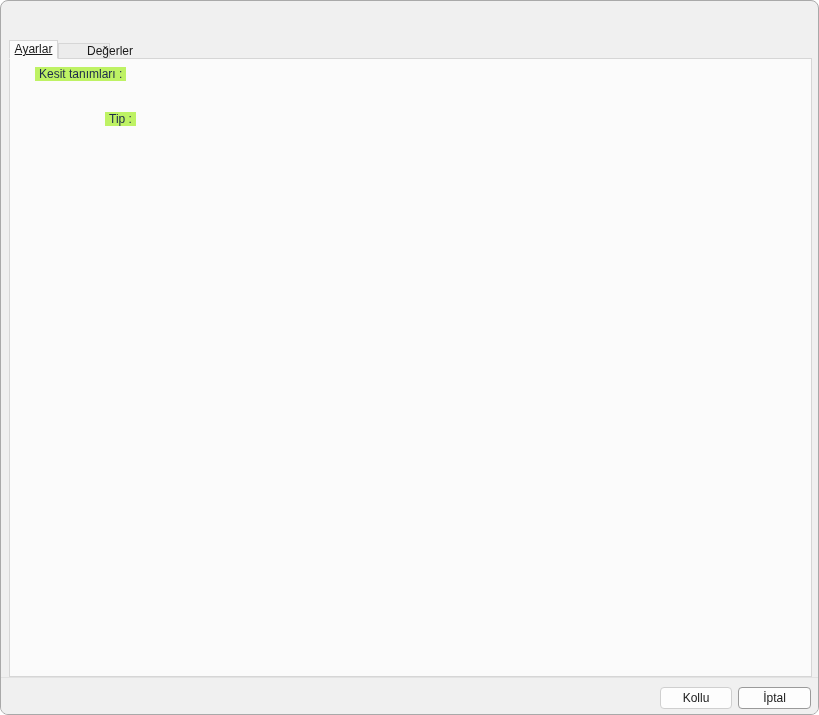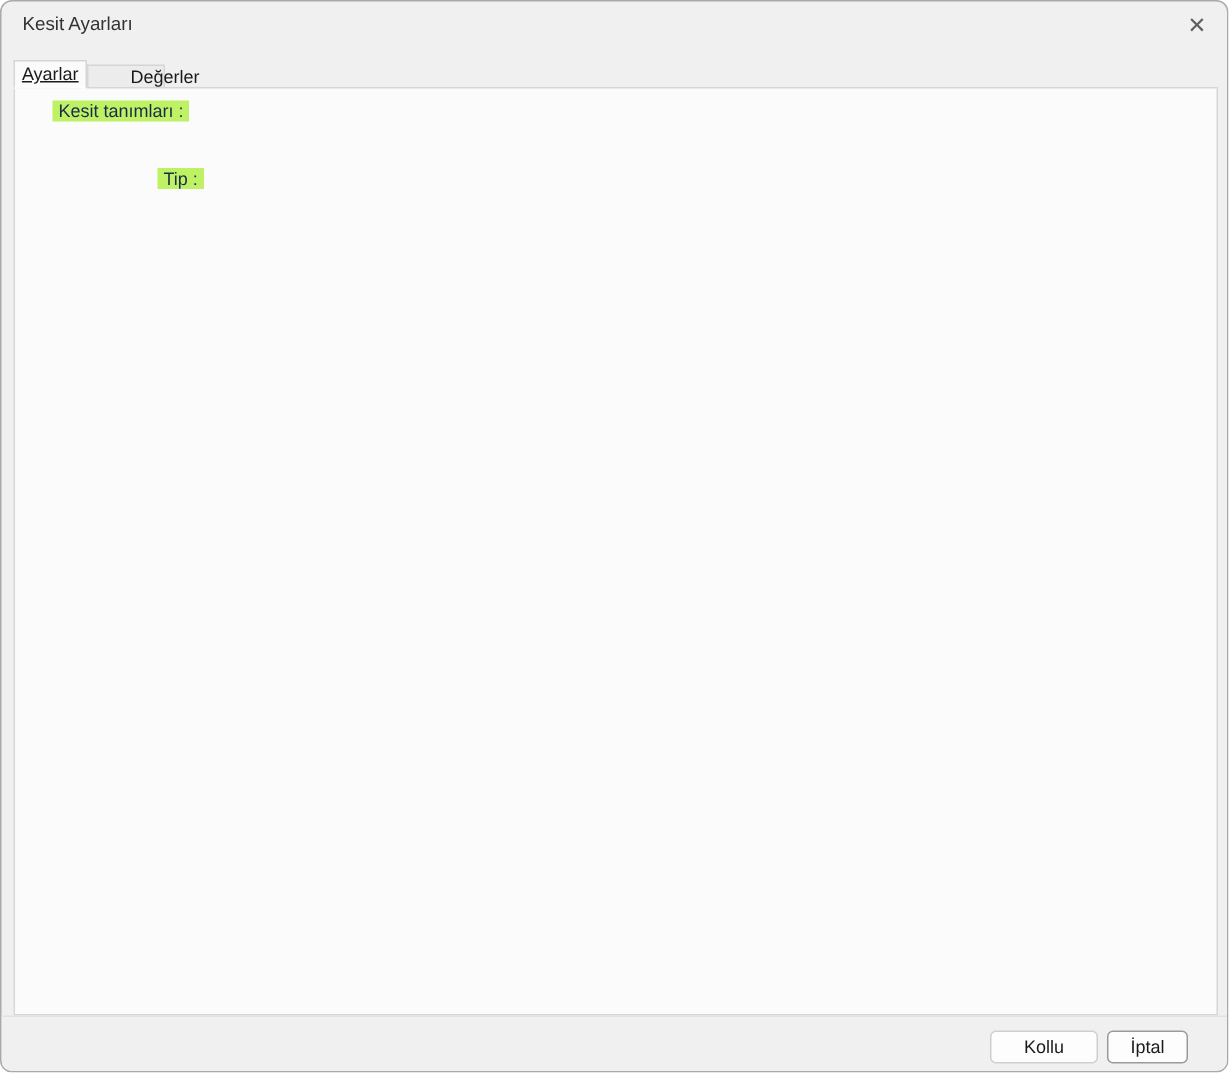--- a/index.html
+++ b/index.html
@@ -73,31 +73,27 @@
     background:#fefefe; border:2px solid #000; }
   .draw-panel svg { display:block; }
   svg text { font-family:"Liberation Sans", sans-serif; }
   
   .footer { position:absolute; left:0; top:676px; width:100%; height:39px;
     background:#f0f0f0; border-top:1px solid #e2e2e2; }
   .btn { position:absolute; top:9px; height:22px; background:#fdfdfd;
     border:1px solid #cfcfcf; border-radius:4px; font-size:12px; color:#1a1a1a;
     display:flex; align-items:center; justify-content:center; }
   .btn-ok { left:659px; width:72px; }
-  .btn-cancel { left:737px; width:54px; border-color:#9a9a9a; }
+  .btn-cancel { left:737px; width:73px; border-color:#9a9a9a; }
 </style>
 </head>
 <body>
 
 <div class="dialog">
 
-  <div class="titlebar">
-    <span class="title-text">Kesit Ayarları</span>
-    <div class="close-btn">✕</div>
-  </div>
 
   <div class="tab tab-ayarlar active">Ayarlar</div>
   <div class="tab tab-degerler">Değerler</div>
 
   <div class="tabpage"></div>
 
   <div class="groupbox group-outer"></div>
   <span class="group-label lbl-kesit">Kesit tanımları :</span>
 
   <span class="static-label" style="left:38px; top:90px;">Adı:</span>

